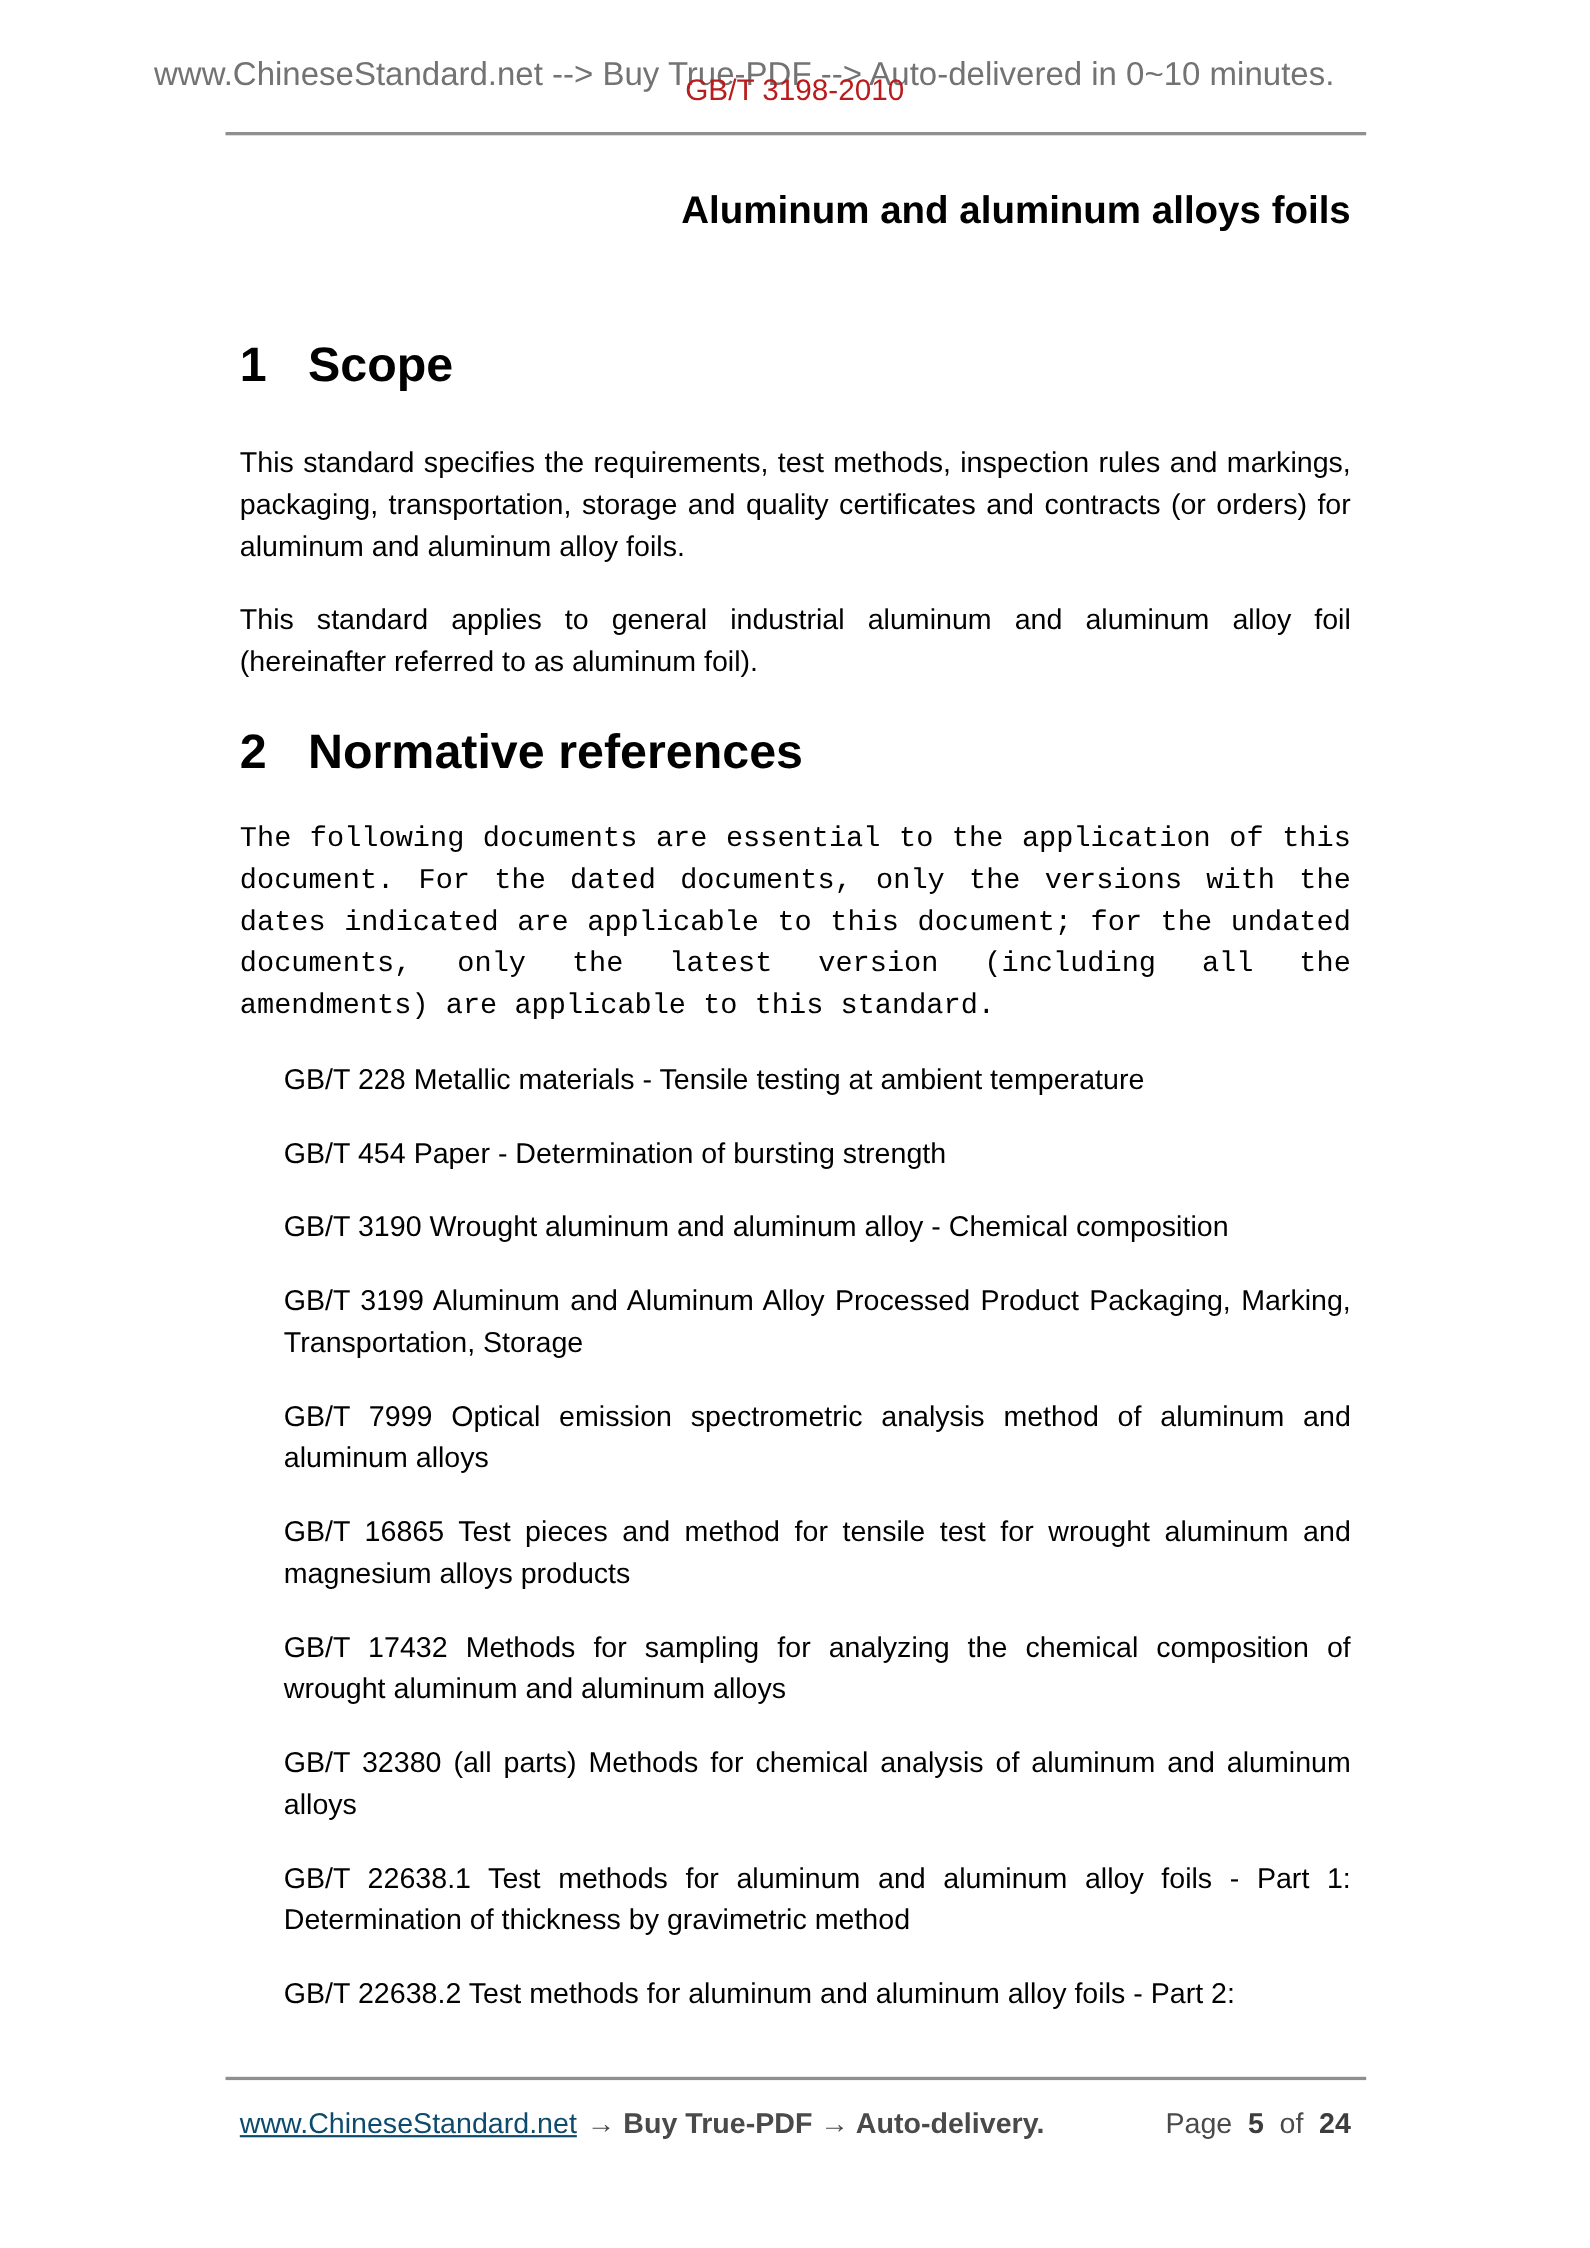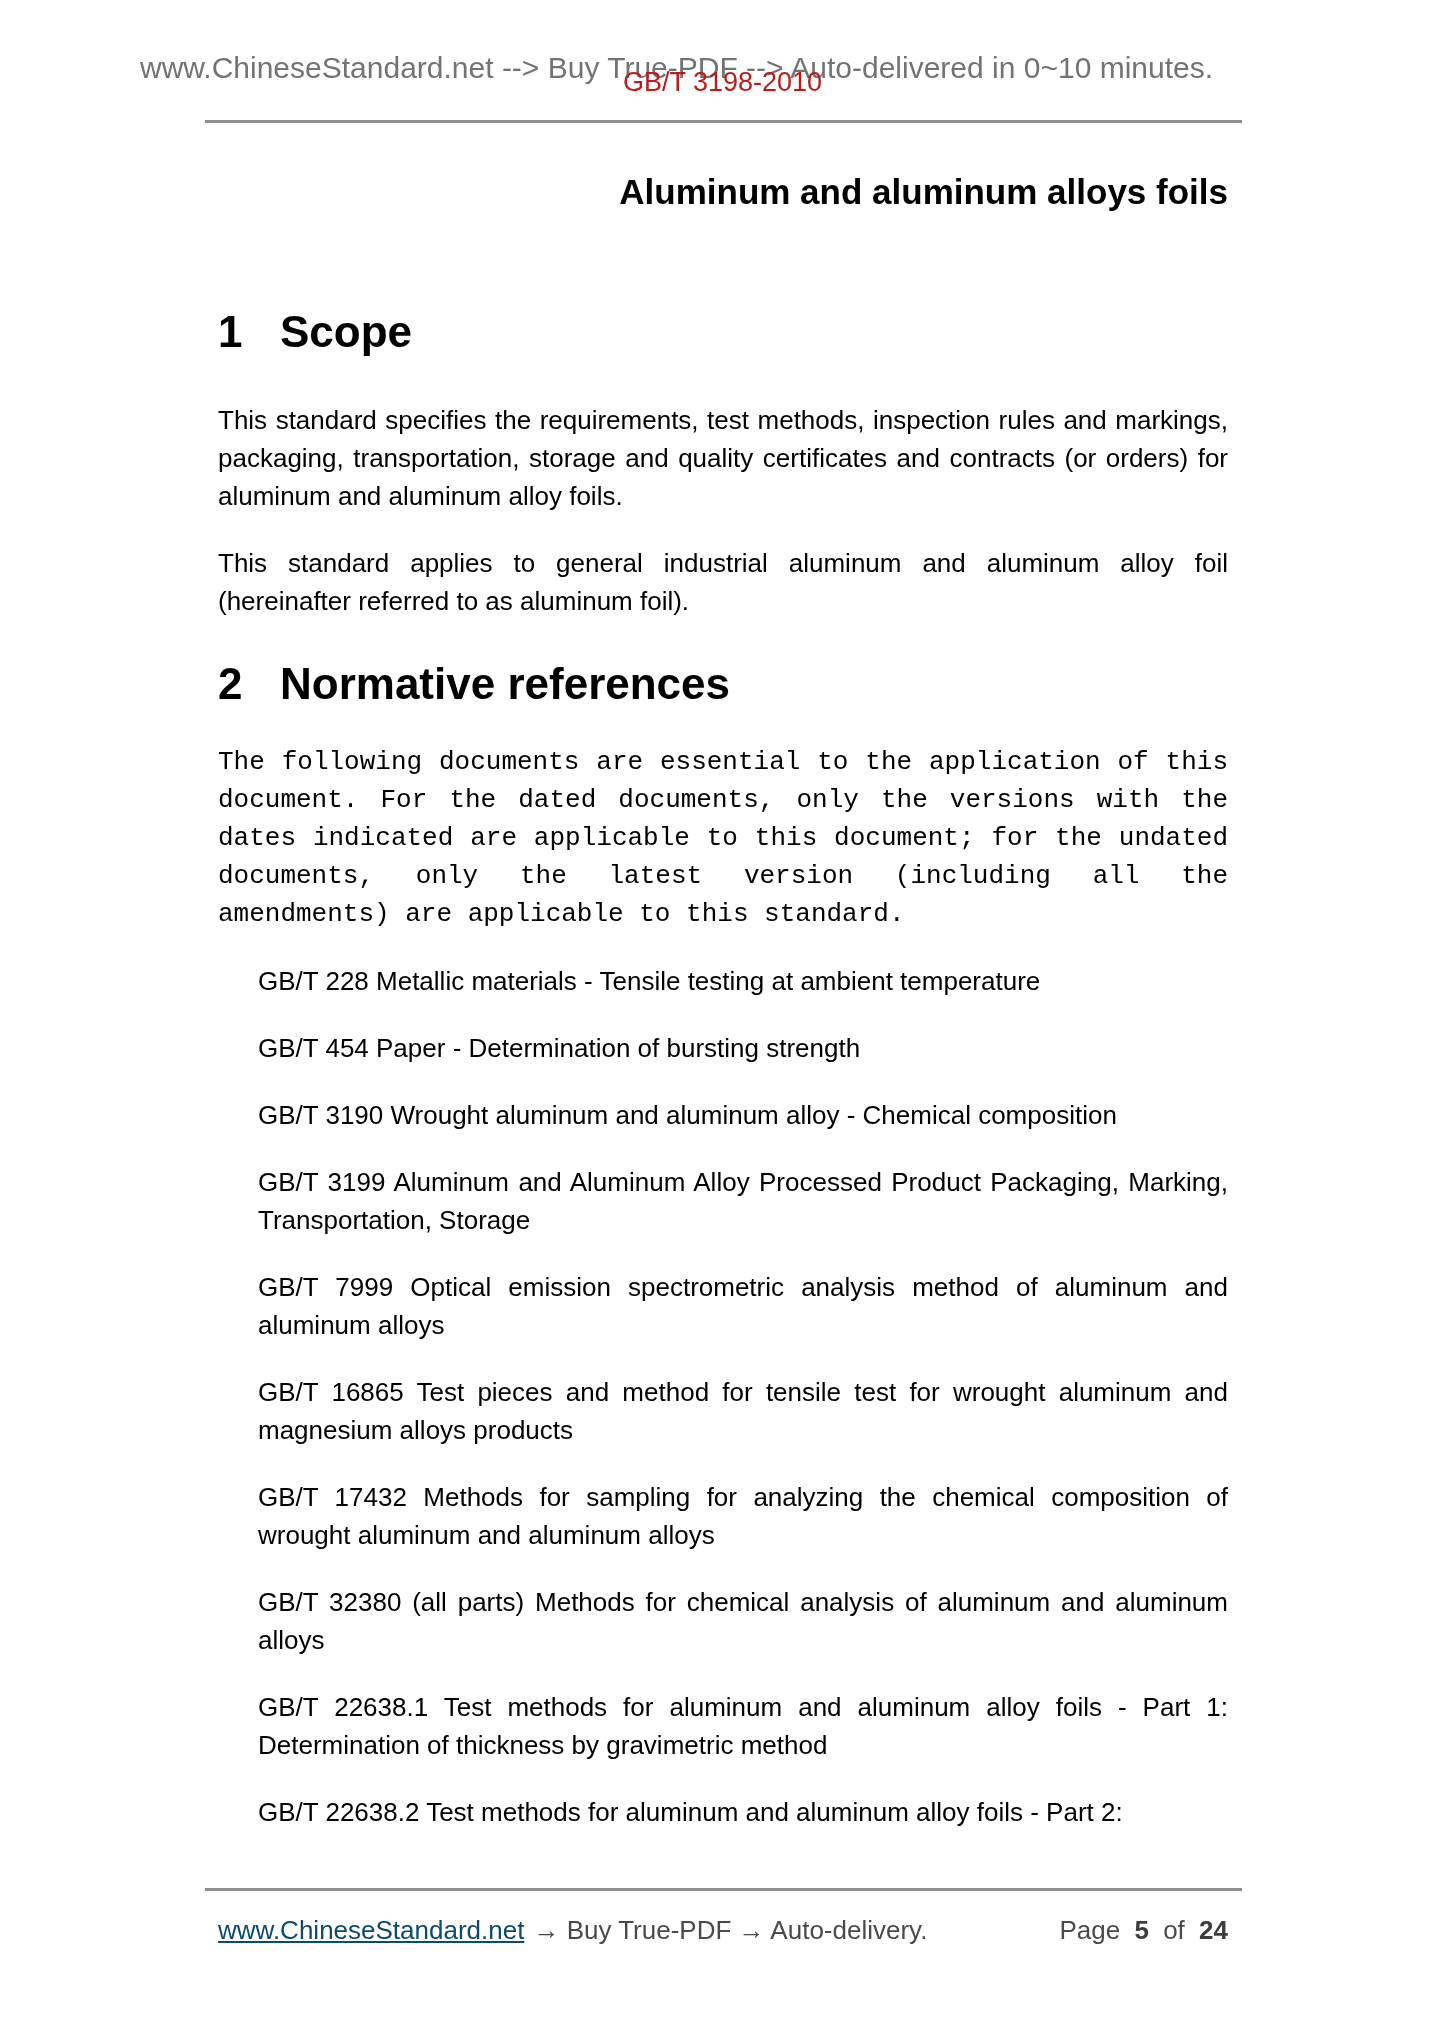--- a/index.html
+++ b/index.html
@@ -84,21 +84,21 @@
     top: 1912px;
     width: 1010px;
     display: flex;
     justify-content: space-between;
     align-items: baseline;
     font-size: 26px;
     line-height: 36px;
     color: #4a4a4a;
   }
   .footer-link { color: #0c4a6e; text-decoration: underline; cursor: pointer; }
-  .footer-tail { margin-left: 9px; }
+  .footer-tail { margin-left: 9px; font-weight: bold; }
   .footer-page { word-spacing: 7px; text-align: right; }
   .footer-page b { color: #3d3d3d; }
 </style>
 </head>
 <body>
 
 <div class="page">
 
   <div class="header-banner">www.ChineseStandard.net --&gt; Buy True-PDF --&gt; Auto-delivered in 0~10 minutes.</div>
   <div class="header-code">GB/T 3198-2010</div>

